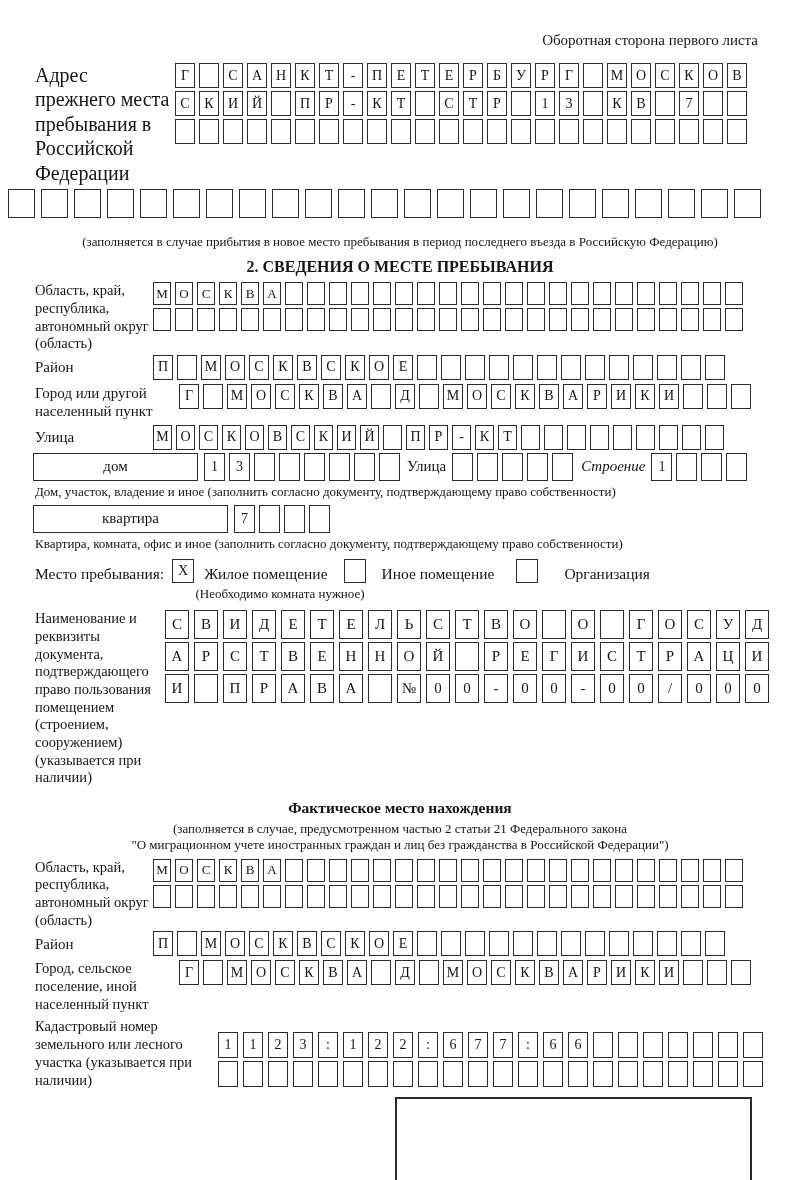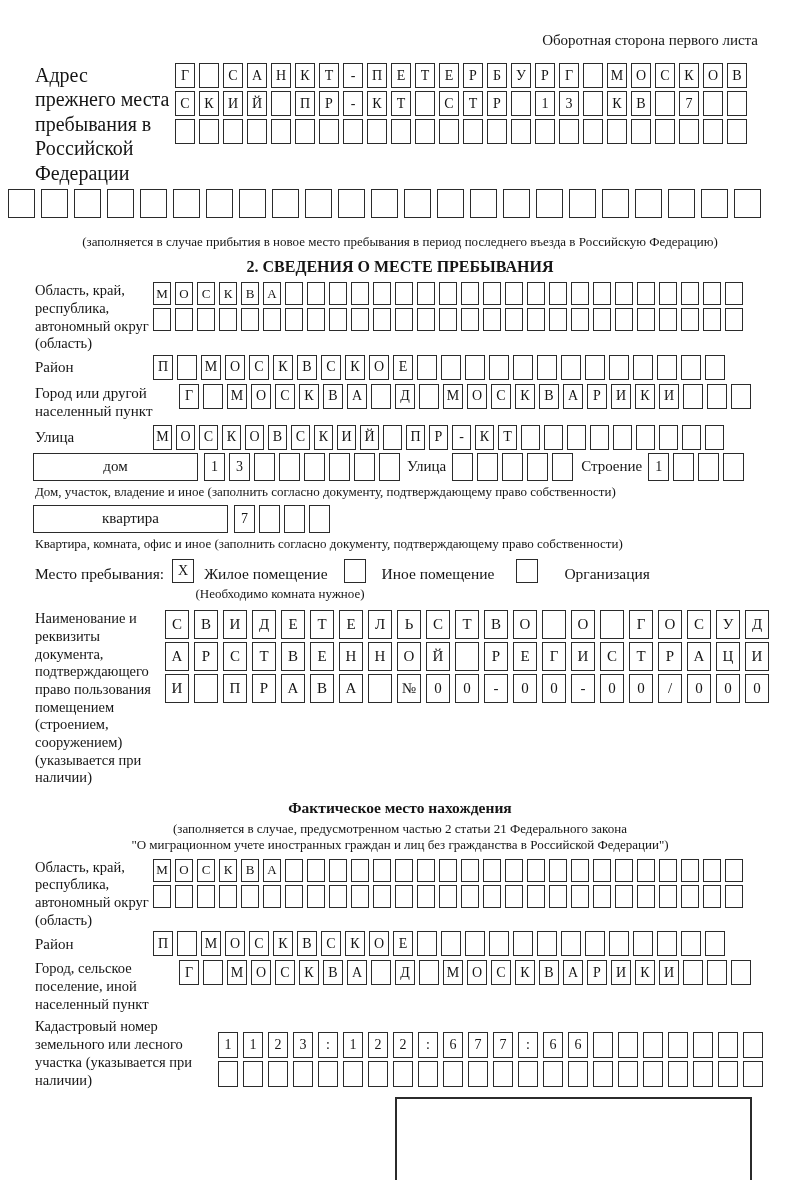--- a/index.html
+++ b/index.html
@@ -331,21 +331,21 @@
       <div class="cell"></div>
     </div>
   <div class="side-label" style="margin-left:7px;">Улица</div>
   <div class="cells house" style="margin-left:6px;">
       <div class="cell"></div>
       <div class="cell"></div>
       <div class="cell"></div>
       <div class="cell"></div>
       <div class="cell"></div>
     </div>
-  <div class="side-label" style="margin-left:8px;">Строение</div>
+  <div class="side-label" style="margin-left:8px;font-style:italic;">Строение</div>
   <div class="cells house" style="margin-left:6px;">
       <div class="cell">1</div>
       <div class="cell"></div>
       <div class="cell"></div>
       <div class="cell"></div>
     </div>
 </div>
 <div class="note" style="margin-left:35px; margin-top:3px;">Дом, участок, владение и иное (заполнить согласно документу, подтверждающему право собственности)</div>
 
 <div class="frow" style="margin-left:33px; margin-top:5px; align-items:center;">

